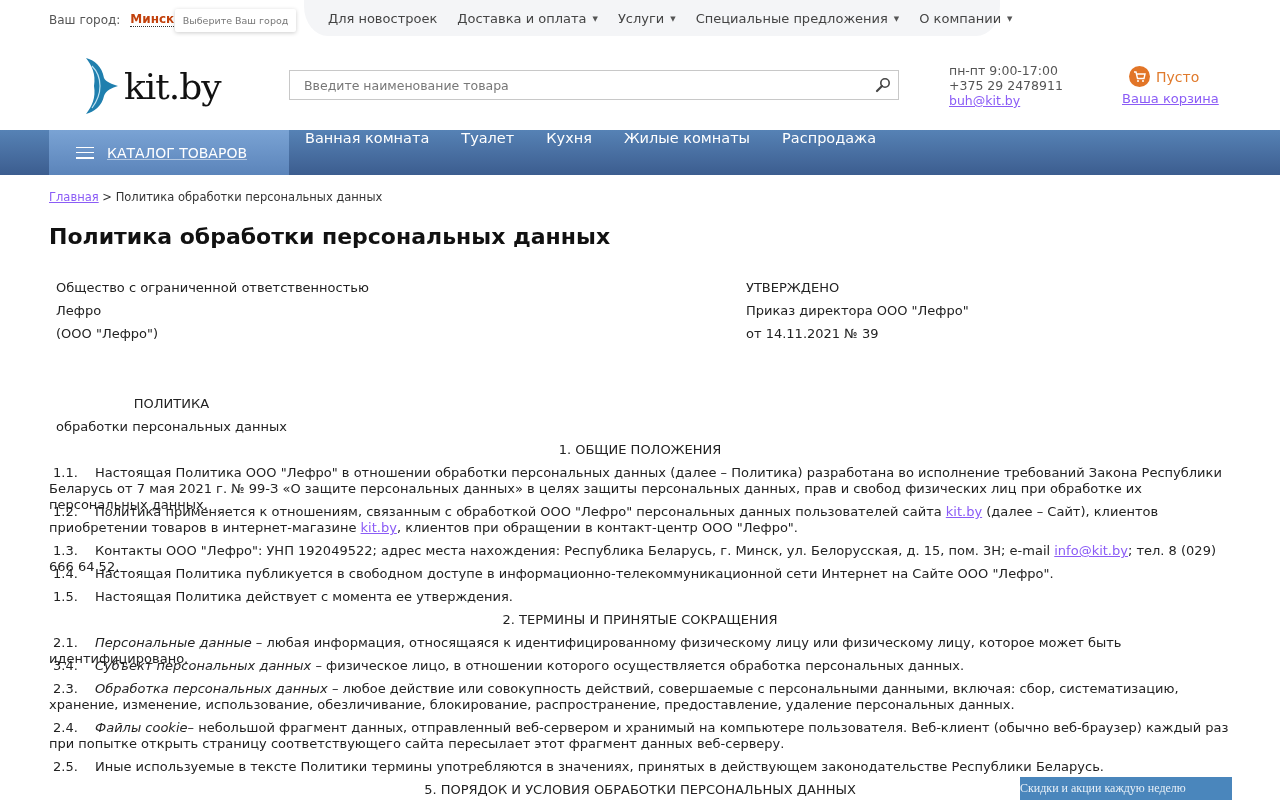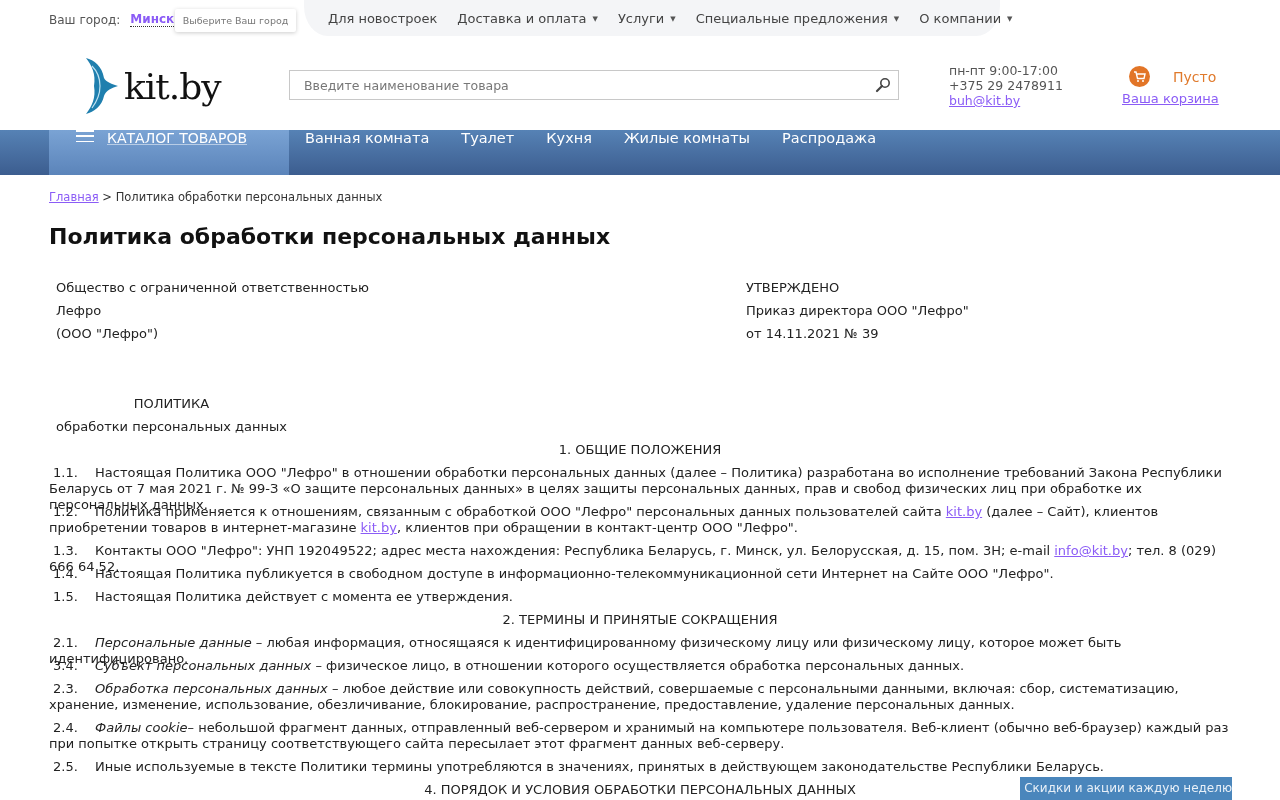--- a/index.html
+++ b/index.html
@@ -3,65 +3,65 @@
 <meta charset="utf-8">
 <style>
   * { box-sizing: border-box; margin: 0; padding: 0; }
   html, body { width: 1280px; height: 800px; overflow: hidden; background: #fff; }
   body { font-family: "DejaVu Sans", sans-serif; color: #222; font-size: 13px; position: relative; }
   a { color: #8b5cf6; text-decoration: underline; }
 
   
   .topbar { position: absolute; top: 0; left: 0; width: 1280px; height: 42px; }
   .city { position: absolute; left: 49px; top: 12px; font-size: 12px; color: #555; display: flex; align-items: center; }
-  .city .city-name { font-weight: bold; color: #8b5cf6; margin-left: 10px; border-bottom: 1px dotted #333; line-height: 14px; }
+  .city .city-name { font-weight: bold; color: #c2410c; margin-left: 10px; border-bottom: 1px dotted #333; line-height: 14px; }
   .city-tip { position: absolute; left: 175px; top: 9px; height: 23px; width: 121px; background: #fff; box-shadow: 0 1px 4px rgba(0,0,0,0.2); font-size: 9.5px; color: #777; line-height: 23px; text-align: center; border-radius: 2px; }
   .top-menu { position: absolute; left: 304px; top: 0; width: 696px; height: 36px; background: #f4f5f7; border-radius: 0 0 24px 24px / 0 0 30px 30px; }
   .top-menu-inner { position: absolute; left: 24px; top: 11px; display: flex; gap: 20px; font-size: 13px; color: #444; white-space: nowrap; }
   .top-menu-item { display: flex; align-items: center; gap: 6px; }
   .caret { font-size: 7px; color: #555; }
 
   
   .logo { position: absolute; left: 82px; top: 55px; width: 140px; height: 62px; display: flex; align-items: center; }
   .logo-text { font-family: "DejaVu Serif", serif; font-size: 36px; color: #111; margin-left: 4px; letter-spacing: -1px; }
   .search { position: absolute; left: 289px; top: 70px; width: 610px; height: 30px; border: 1px solid #c8c8c8; background: #fff; }
   .search input { border: none; outline: none; width: 560px; height: 28px; padding-left: 14px; font-size: 12.5px; font-family: "DejaVu Sans", sans-serif; color: #777; background: transparent; }
   .search input::placeholder { color: #777; }
   .search-icon { position: absolute; right: 7px; top: 6px; width: 16px; height: 16px; }
   .contacts { position: absolute; left: 949px; top: 63px; font-size: 12.5px; color: #555; line-height: 15px; }
   .cart { position: absolute; left: 1122px; top: 66px; }
-  .cart-top { display: flex; align-items: center; margin-left: 7px; gap: 17px; }
+  .cart-top { display: flex; align-items: center; margin-left: 7px; }
   .cart-icon { width: 21px; height: 21px; border-radius: 50%; background: #e27527; display: flex; align-items: center; justify-content: center; }
   .cart-empty { color: #e07a2c; font-size: 14px; margin-left: 6px; }
   .cart-link { display: block; margin-top: 4px; font-size: 13px; }
 
   
   .nav { position: absolute; left: 0; top: 130px; width: 1280px; height: 45px; background: linear-gradient(#5682b5, #3c5d8f); }
-  .catalog { position: absolute; left: 49px; top: 0; width: 240px; height: 45px; background: linear-gradient(#7aa3d4, #5b84ba); display: flex; padding-left: 27px; color: #fff; font-size: 14px; }
+  .catalog { position: absolute; left: 49px; top: 0; width: 240px; height: 45px; background: linear-gradient(#7aa3d4, #5b84ba); display: flex; align-items: center; padding-left: 27px; color: #fff; font-size: 14px; }
   .catalog .burger { width: 18px; height: 12px; margin-right: 13px; display: flex; flex-direction: column; justify-content: space-between; }
   .catalog .burger i { display: block; height: 1.5px; background: #fff; }
   .catalog .catalog-label { text-decoration: underline; text-decoration-color: rgba(255,255,255,0.5); }
   .nav-items { position: absolute; left: 289px; top: 0; height: 45px; display: flex; align-items: flex-start; }
   .nav-item { color: #fff; font-size: 14.5px; padding: 0 16px; }
 
   
   .breadcrumb { position: absolute; left: 49px; top: 190px; font-size: 11.5px; color: #333; }
   .page-title { position: absolute; left: 49px; top: 224px; font-size: 22px; font-weight: bold; color: #111; }
   .doc { position: absolute; left: 49px; top: 280px; width: 1182px; font-size: 13px; line-height: 16px; color: #222; }
   .hdr-left { position: absolute; left: 7px; top: 0; }
   .hdr-right { position: absolute; left: 697px; top: 0; }
   .hdr-left p, .hdr-right p { height: 23px; }
   .policy-title { position: absolute; left: 7px; top: 116px; text-align: center; }
   .policy-title p { height: 23px; }
   .sec { position: absolute; left: 0; width: 1182px; text-align: center; }
   .para { position: absolute; left: 0; width: 1182px; text-indent: 4px; }
   .para .num { display: inline-block; width: 42px; text-indent: 0; }
   .para em { font-style: italic; }
 
-  .promo { position: absolute; left: 1020px; top: 777px; width: 212px; height: 23px; background: #4a86bc; color: #e8f0f8; font-size: 12px; line-height: 23px; text-align: right; }
+  .promo { position: absolute; left: 1020px; top: 777px; width: 212px; height: 23px; background: #4a86bc; color: #e8f0f8; font-size: 12px; line-height: 23px; text-align: left; font-family: Liberation Serif, serif; }
 </style>
 </head>
 <body>
 
 <div class="topbar">
   <div class="city">
     <span>Ваш город:</span>
     <span class="city-name">Минск</span>
   </div>
   <div class="city-tip">Выберите Ваш город</div>
@@ -196,16 +196,16 @@
   <div class="para" style="top:401px">
     <span class="num">2.3.</span><em>Обработка персональных данных</em><span> – любое действие или совокупность действий, совершаемые с персональными данными, включая: сбор, систематизацию, хранение, изменение, использование, обезличивание, блокирование, распространение, предоставление, удаление персональных данных.</span>
   </div>
   <div class="para" style="top:440px">
     <span class="num">2.4.</span><em>Файлы cookie</em><span>– небольшой фрагмент данных, отправленный веб-сервером и хранимый на компьютере пользователя. Веб-клиент (обычно веб-браузер) каждый раз при попытке открыть страницу соответствующего сайта пересылает этот фрагмент данных веб-серверу.</span>
   </div>
   <div class="para" style="top:479px">
     <span class="num">2.5.</span><span>Иные используемые в тексте Политики термины употребляются в значениях, принятых в действующем законодательстве Республики Беларусь.</span>
   </div>
 
-  <div class="sec" style="top:502px">4. ПОРЯДОК И УСЛОВИЯ ОБРАБОТКИ ПЕРСОНАЛЬНЫХ ДАННЫХ</div>
+  <div class="sec" style="top:502px">5. ПОРЯДОК И УСЛОВИЯ ОБРАБОТКИ ПЕРСОНАЛЬНЫХ ДАННЫХ</div>
 </div>
 
 <div class="promo">Скидки и акции каждую неделю</div>
 
 </body></html>

